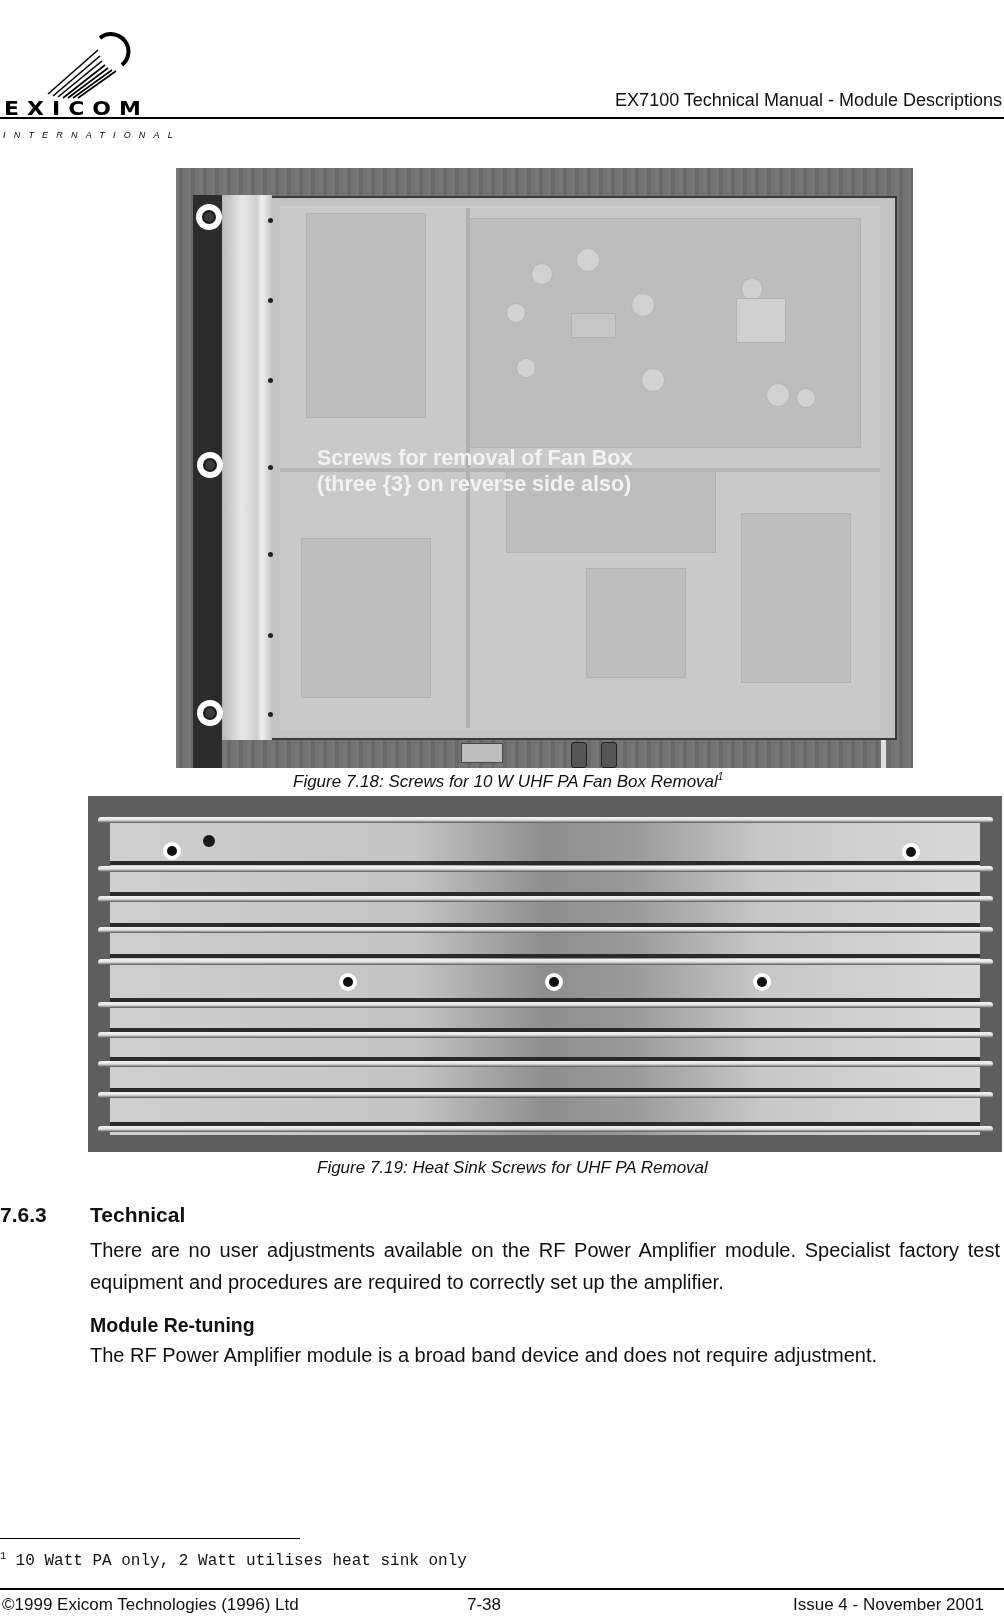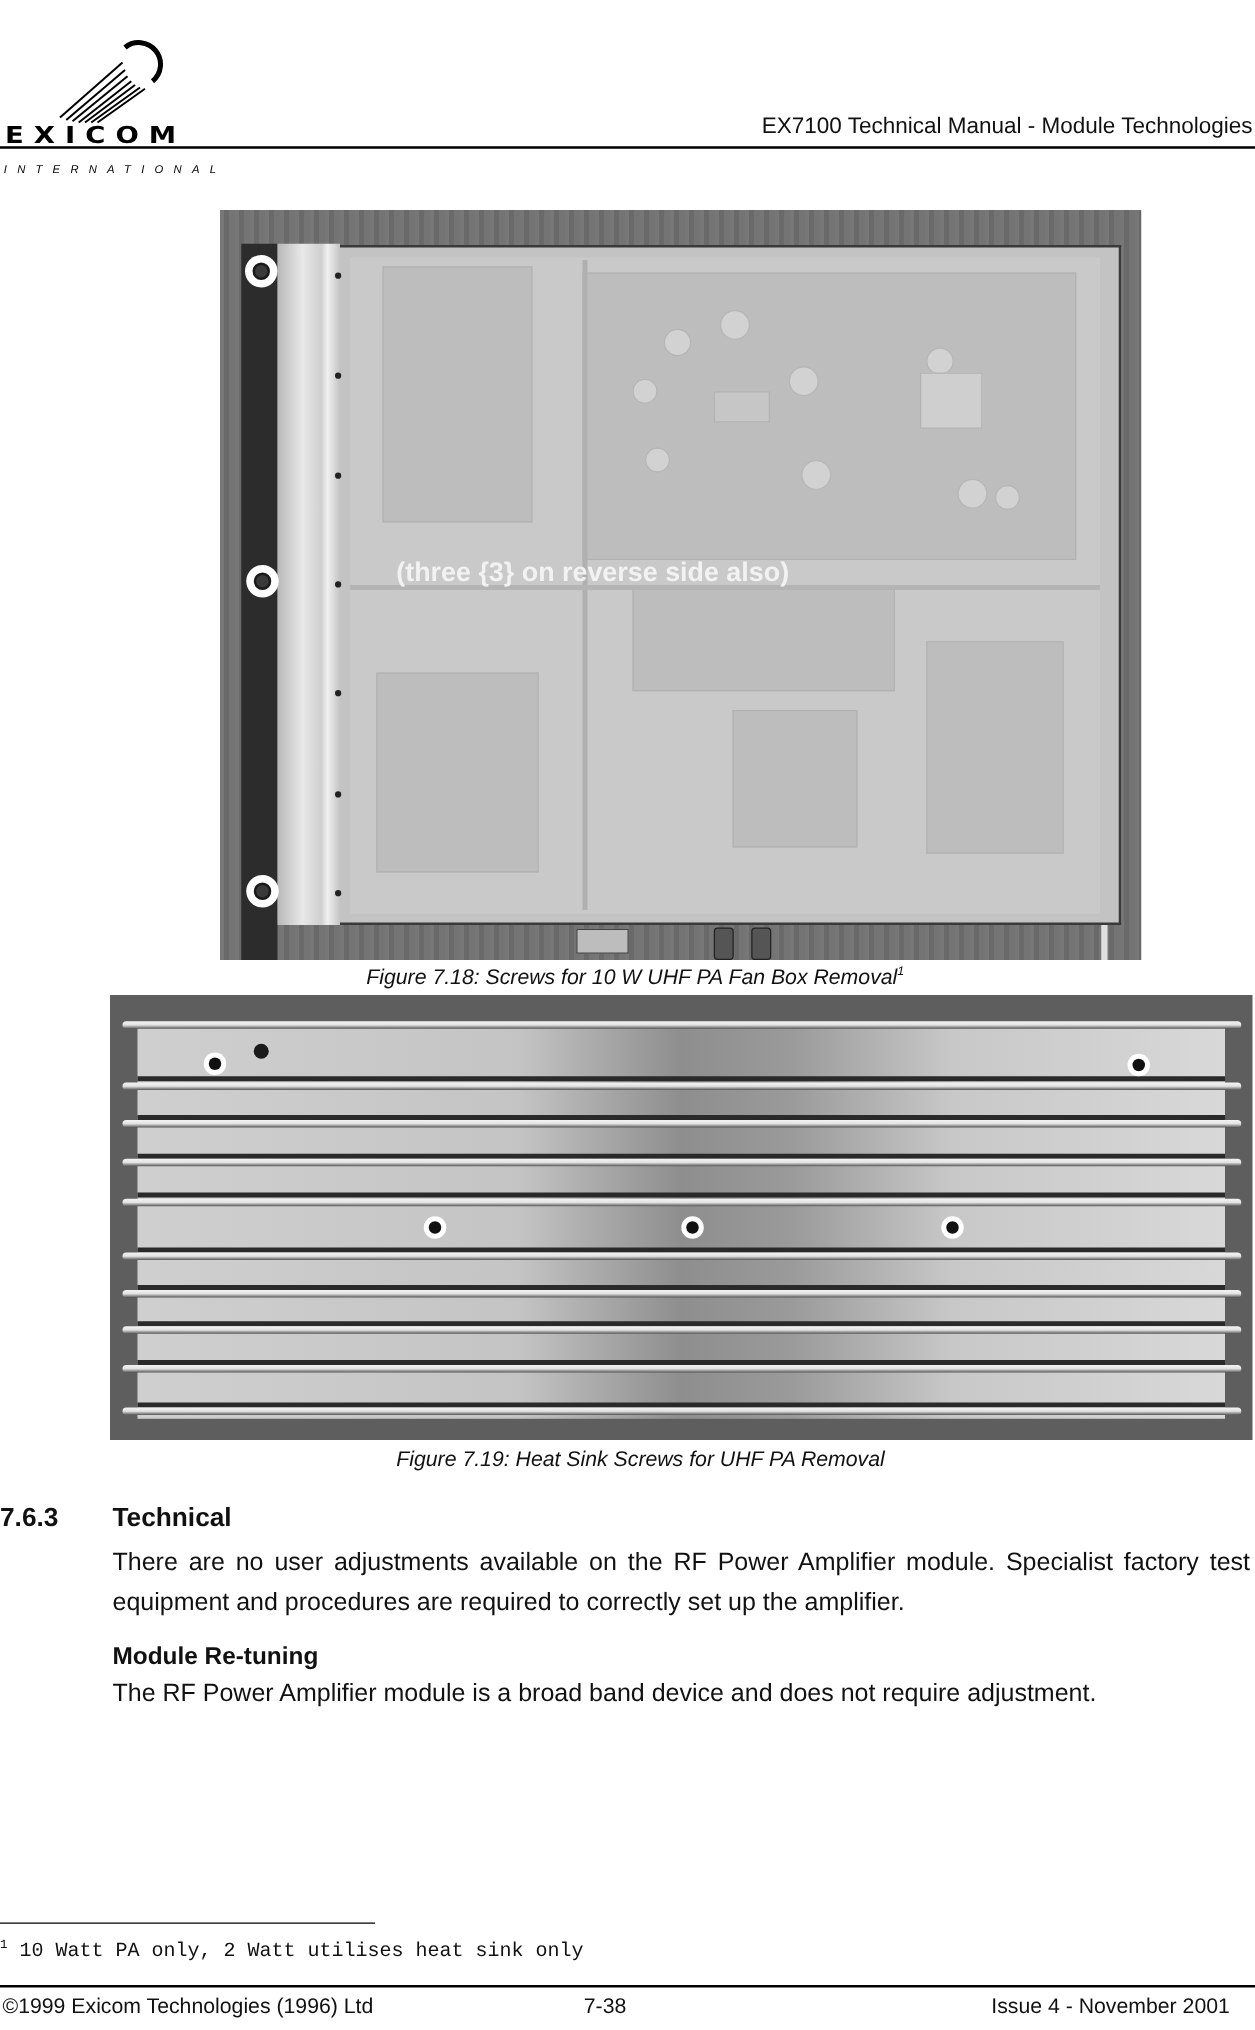--- a/index.html
+++ b/index.html
@@ -69,21 +69,21 @@
       <line x1="58" y1="65" x2="102" y2="29"></line>
       <line x1="63" y1="66" x2="105" y2="33"></line>
       <line x1="68" y1="66" x2="108" y2="36"></line>
       <line x1="73" y1="66" x2="112" y2="38"></line>
       <line x1="78" y1="66" x2="116" y2="39"></line>
     </g>
   </svg>
   <div class="abs logo-word">EXICOM</div>
   <div class="abs logo-sub">INTERNATIONAL</div>
 </div>
-<div class="abs header-title">EX7100 Technical Manual - Module Technologies</div>
+<div class="abs header-title">EX7100 Technical Manual - Module Descriptions</div>
 <div class="abs rule" style="left:0;top:117px;width:1004px;"></div>
 
 <div class="abs photo1">
   <div class="wood-tex"></div>
   <div class="abs dark-strip"></div>
   <div class="abs panel-strip"></div>
   <div class="abs chassis"></div>
   <div class="abs chassis-inner"></div>
 
   <div class="abs board" style="left:290px;top:50px;width:395px;height:230px;"></div>
@@ -101,20 +101,21 @@
   <div class="abs cap" style="left:455px;top:125px;width:22px;height:22px;"></div>
   <div class="abs cap" style="left:340px;top:190px;width:18px;height:18px;"></div>
   <div class="abs cap" style="left:465px;top:200px;width:22px;height:22px;"></div>
   <div class="abs cap" style="left:565px;top:110px;width:20px;height:20px;"></div>
   <div class="abs cap" style="left:590px;top:215px;width:22px;height:22px;"></div>
   <div class="abs cap" style="left:620px;top:220px;width:18px;height:18px;"></div>
   <div class="abs board" style="left:560px;top:130px;width:50px;height:45px;background:#cfcfcf;"></div>
   <div class="abs board" style="left:395px;top:145px;width:45px;height:25px;background:#c6c6c6;"></div>
 
   <div class="abs annot">
+    <div>Screws for removal of Fan Box</div>
     <div>(three {3} on reverse side also)</div>
   </div>
 
   <div class="abs screw-ring" style="left:20px;top:36px;">
       <div class="screw-head"></div>
     </div>
   <div class="abs screw-ring" style="left:21px;top:284px;">
       <div class="screw-head"></div>
     </div>
   <div class="abs screw-ring" style="left:21px;top:532px;">

